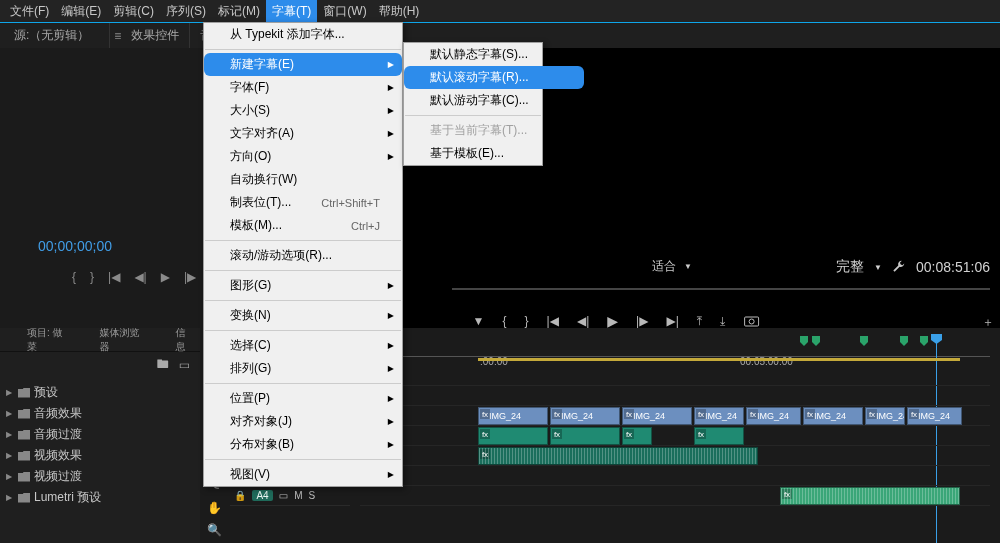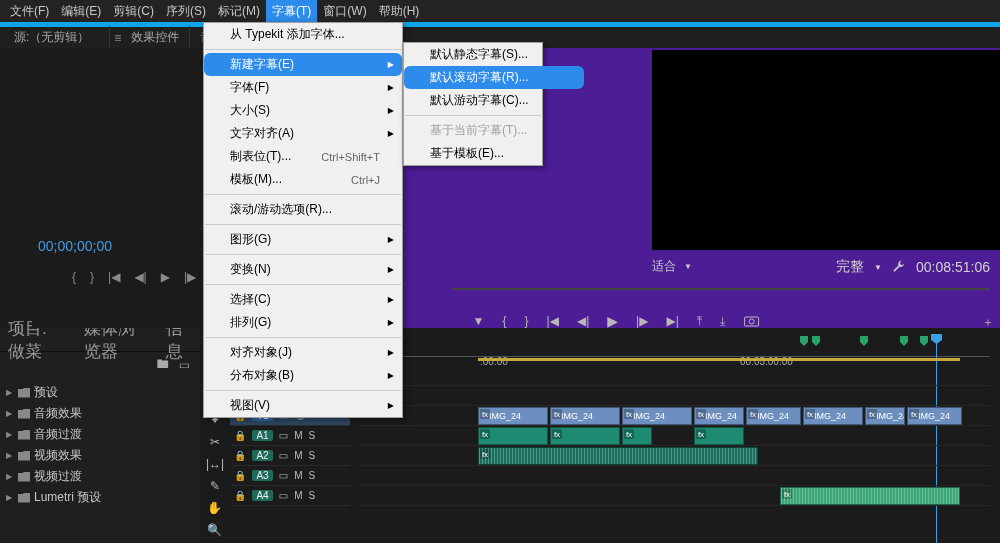--- a/index.html
+++ b/index.html
@@ -2,50 +2,50 @@
 <html><head>
 <meta charset="utf-8">
 <style>
   * { box-sizing: border-box; margin: 0; padding: 0; font-family: "Microsoft YaHei", sans-serif; }
   body { background:#1b1b1b; color:#c8c8c8; width:1000px; height:543px; overflow:hidden; font-size:12px; position:relative; }
   
   .menubar { background:#232323; height:22px; display:flex; align-items:center; padding:0 4px; }
   .menuitem { padding:15px 6px; cursor:default; }
   .menuitem.active { background:#2d8ceb; color:#fff; }
   
-  .panel-tabs { background:#1f1f1f; height:26px; display:flex; align-items:center; padding-left:4px; font-size:12px; color:#a8a8a8; border-top:5px solid #0ea5e9; }
+  .panel-tabs { background:#1f1f1f; height:26px; display:flex; align-items:center; padding-left:4px; font-size:12px; color:#a8a8a8; border-top:1px solid #0ea5e9; }
   .panel-tab { padding:4px 10px; border-right:1px solid #333; }
   .panel-tab.source { padding-right:20px; position:relative;}
   
   .dropdown { position:absolute; background:#f0f0f0; color:#000; border:1px solid #a0a0a0; box-shadow:2px 2px 6px rgba(0,0,0,.4); font-size:12px; z-index:100; }
   .dd-item { display:flex; justify-content:space-between; align-items:center; padding:3px 22px 3px 26px; white-space:nowrap; min-width:180px;}
   .dd-item.hover { background:#2d8ceb; color:#fff;border-radius:6px; }
   .dd-item .sc { color:#666; margin-left:14px; font-size:11px;}
   .dd-item.arrow::after { content:"▶"; font-size:8px; position:absolute; right:8px;}
   .dd-sep { height:1px; background:#ccc; margin:3px 1px;}
   .dd-item.disabled { color:#a0a0a0; }
   
   .upper { display:flex; height:280px;padding-left:32px;}
   .upper-left { width:200px; background:#1b1b1b; position:relative;}
-  .upper-right { flex:1; background:#4c1d95; position:relative;}
+  .upper-right { flex:1; background:#000000; position:relative;}
   .timecode { color:#419de6; font-size:14px; position:absolute; }
   .program-monitor { position:absolute; left:420px; top:2px; width:410px; height:200px; background:#000;}
   .fit-dd { position:absolute; left:420px; top:210px; display:flex; align-items:center; gap:8px; color:#ccc; }
   .fit-dd .caret{font-size:8px;}
   .right-tc { position:absolute; right:10px; top:210px; color:#d2d2d2; font-size:14px; display:flex; gap:10px; align-items:center;}
   .wrench{width:14px;height:14px;}
   .transport { position:absolute; left:50%; transform:translateX(-50%); top:265px; display:flex; gap:18px; color:#b8b8b8; align-items:center;}
   .transport .btn{cursor:pointer;}
   .left-transport{ position:absolute; left:40px; top:268px; display:flex; gap:14px; color:#8a8a8a; align-items:center;}
   .plus{position:absolute; right:6px; top:266px; color:#b8b8b8;}
   
   .lower { display:flex; height:235px;}
   .project-panel { width:200px; background:#1f1f1f; display:flex; flex-direction:column;}
   .proj-tabs { display:flex; height:24px; align-items:center; border-bottom:1px solid #111;}
-  .proj-tabs span{ padding:4px 8px; color:#9a9a9a; font-size:17px;}
+  .proj-tabs span{ padding:4px 8px; color:#9a9a9a; font-size:10px;margin-left:19px;}
   .proj-toolbar{ height:26px; display:flex; align-items:center; justify-content:flex-end; gap:10px; padding-right:10px;}
   .tree{ padding:4px 0 0 4px; font-size:12px; color:#c8c8c8;}
   .tree-row{ display:flex; align-items:center; gap:4px; padding:2px 0;}
   .tri{font-size:8px; color:#888; width:10px; text-align:center;}
   .folder{width:12px;height:10px;background:#888; clip-path:polygon(0 15%,40% 15%,50% 0,100% 0,100% 100%,0 100%);}
   
   .timeline { flex:1; background:#1b1b1b; position:relative;}
   .tl-tc { color:#419de6; font-size:14px; position:absolute; left:38px; top:6px;}
   .toolstrip{ position:absolute; left:4px; top:6px; width:22px; display:flex; flex-direction:column; gap:6px; align-items:center; color:#bdbdbd;}
   .toolstrip div{height:16px; display:flex; align-items:center; justify-content:center; cursor:pointer;}
@@ -348,20 +348,26 @@
     </div>
     <div class="dd-item arrow">
       <span>字体(F)</span>
     </div>
     <div class="dd-item arrow">
       <span>大小(S)</span>
     </div>
     <div class="dd-item arrow">
       <span>文字对齐(A)</span>
     </div>
+    <div class="dd-item arrow">
+      <span>方向(O)</span>
+    </div>
+    <div class="dd-item">
+      <span>自动换行(W)</span>
+    </div>
     <div class="dd-item">
       <span>制表位(T)...</span>
       <span class="sc">Ctrl+Shift+T</span>
     </div>
     <div class="dd-item">
       <span>模板(M)...</span>
       <span class="sc">Ctrl+J</span>
     </div>
     <div class="dd-sep"></div>
     <div class="dd-item">
@@ -377,20 +383,23 @@
     </div>
     <div class="dd-sep"></div>
     <div class="dd-item arrow">
       <span>选择(C)</span>
     </div>
     <div class="dd-item arrow">
       <span>排列(G)</span>
     </div>
     <div class="dd-sep"></div>
     <div class="dd-item arrow">
+      <span>位置(P)</span>
+    </div>
+    <div class="dd-item arrow">
       <span>对齐对象(J)</span>
     </div>
     <div class="dd-item arrow">
       <span>分布对象(B)</span>
     </div>
     <div class="dd-sep"></div>
     <div class="dd-item arrow">
       <span>视图(V)</span>
     </div>
   </div>

